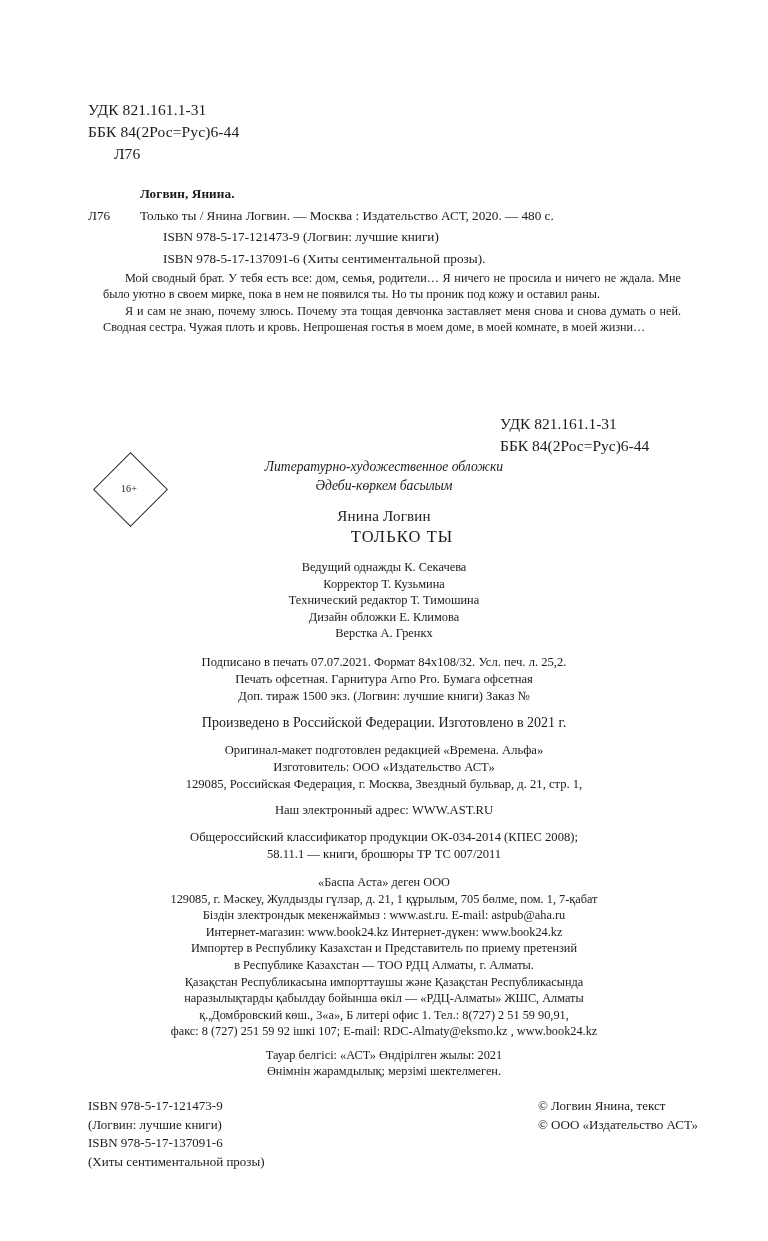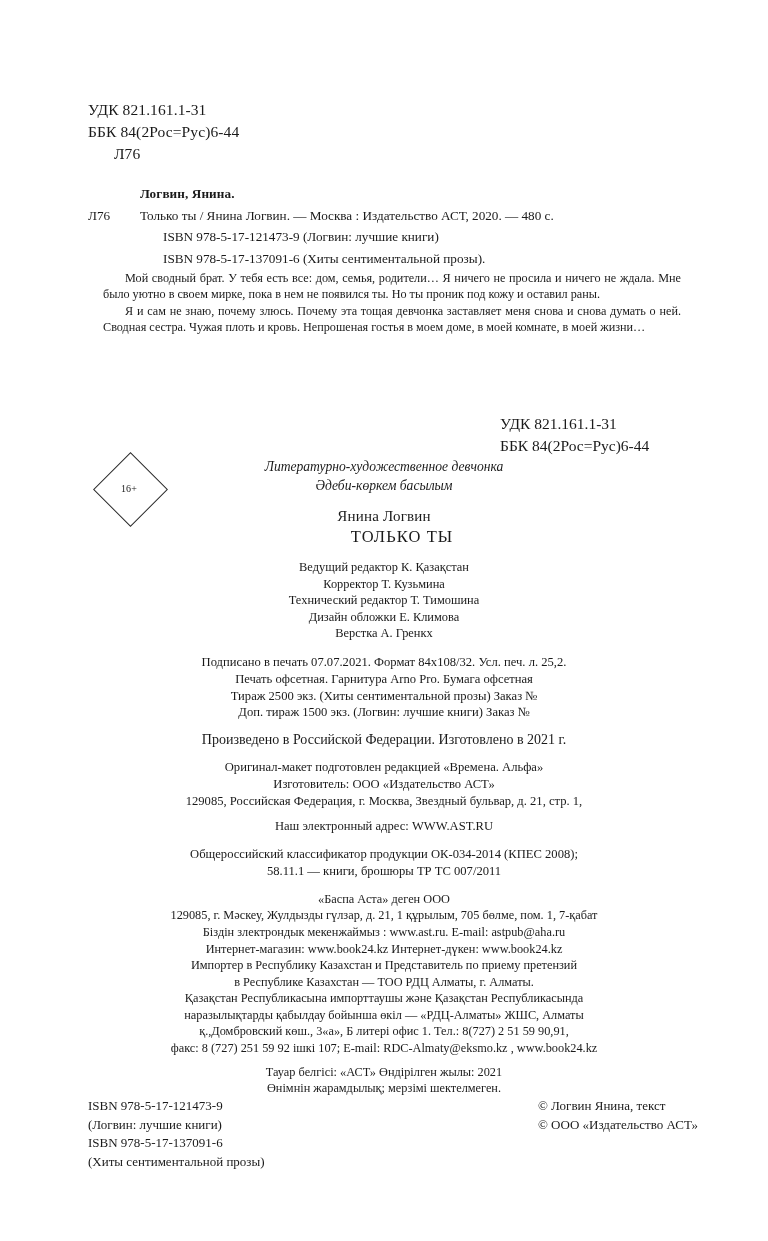--- a/index.html
+++ b/index.html
@@ -237,41 +237,40 @@
   </div>
 
   <div class="age-badge">
     <div class="diamond"></div>
     <div class="age-text">16+</div>
   </div>
 
   <div class="imprint">
 
     <div class="edition-kind">
-      <div>Литературно-художественное девчонка</div>
+      <div>Литературно-художественное обложки</div>
       <div>Әдеби-көркем басылым</div>
     </div>
 
     <div class="title-block">
       <div class="book-author">Янина Логвин</div>
       <div class="book-title">ТОЛЬКО ТЫ</div>
     </div>
 
     <div class="credits">
-      <div>Ведущий редактор К. Қазақстан</div>
+      <div>Ведущий однажды К. Секачева</div>
       <div>Корректор Т. Кузьмина</div>
       <div>Технический редактор Т. Тимошина</div>
       <div>Дизайн обложки Е. Климова</div>
       <div>Верстка А. Гренкх</div>
     </div>
 
     <div class="print-info">
       <div>Подписано в печать 07.07.2021. Формат 84х108/32. Усл. печ. л. 25,2.</div>
       <div>Печать офсетная. Гарнитура Arno Pro. Бумага офсетная</div>
-      <div>Тираж 2500 экз.  (Хиты сентиментальной прозы) Заказ №</div>
       <div>Доп. тираж 1500 экз.  (Логвин: лучшие книги) Заказ №</div>
     </div>
 
     <div class="produced">Произведено в Российской Федерации. Изготовлено в 2021 г.</div>
 
     <div class="maker">
       <div>Оригинал-макет подготовлен редакцией «Времена. Альфа»</div>
       <div>Изготовитель: ООО «Издательство АСТ»</div>
       <div>129085, Российская Федерация, г. Москва, Звездный бульвар, д. 21, стр. 1,</div>
     </div>

